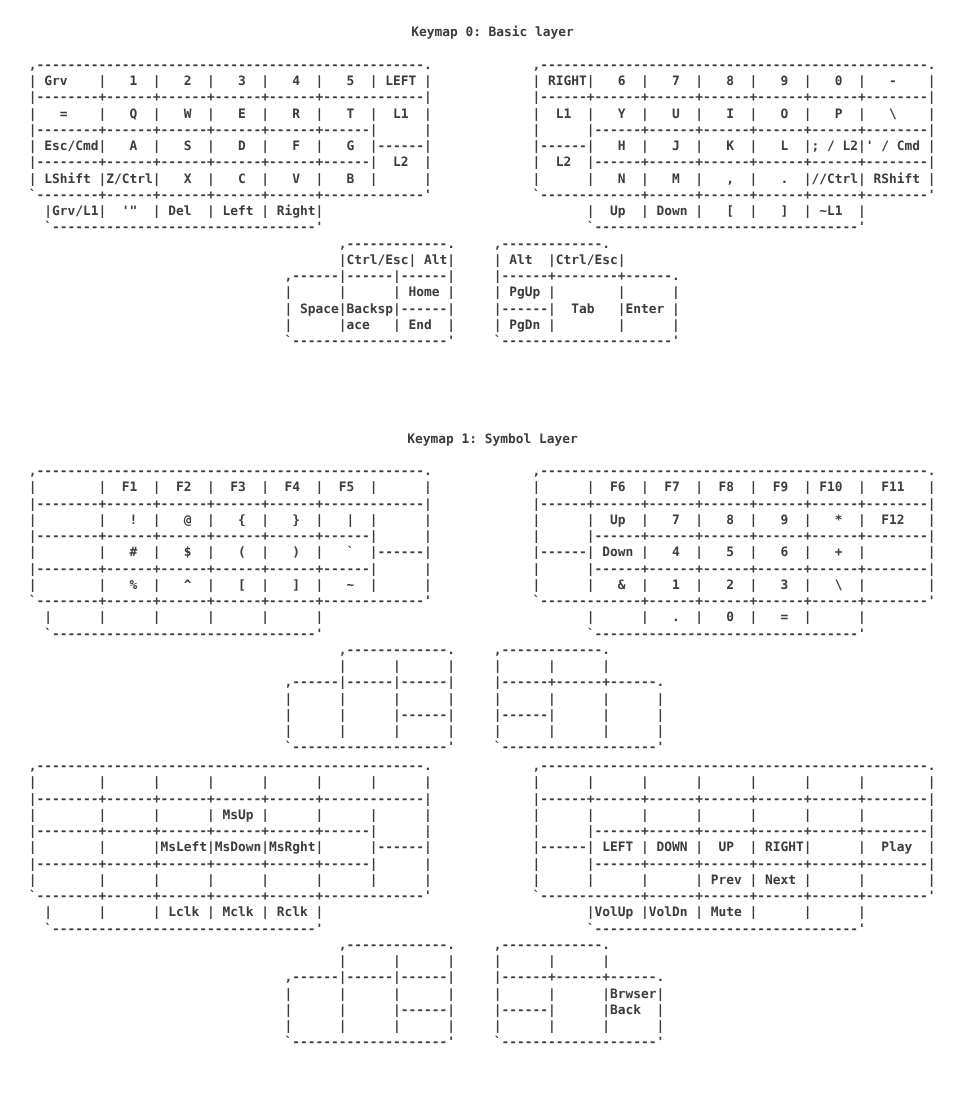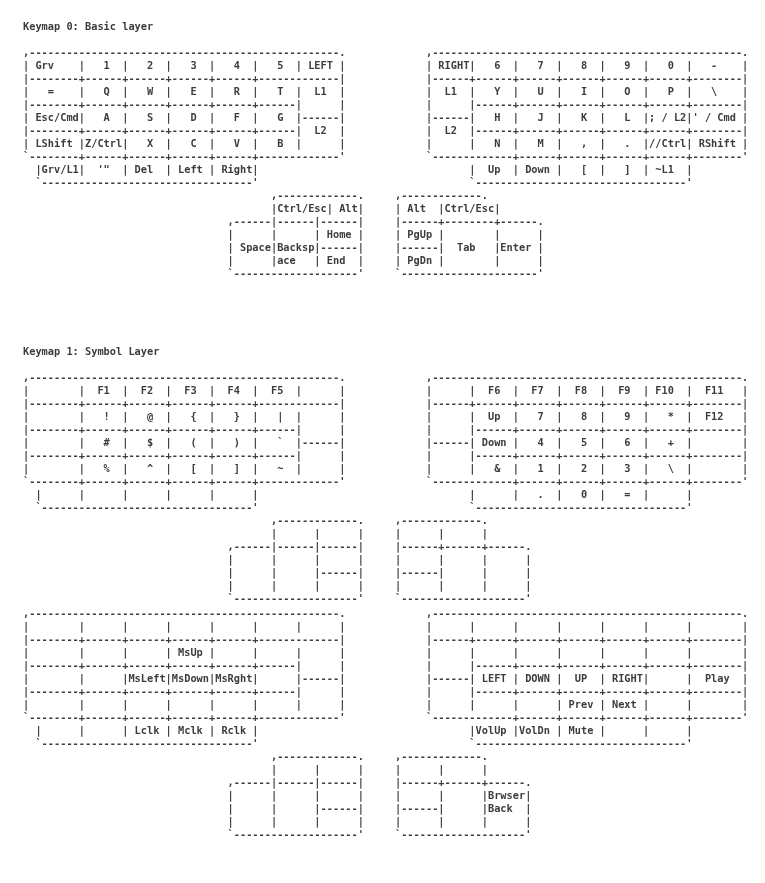--- a/index.html
+++ b/index.html
@@ -15,20 +15,21 @@
     overflow: hidden;
   }
   .keymap-title {
     font-family: "DejaVu Sans Mono", monospace;
     font-size: 10.3px;
     font-weight: bold;
     line-height: 13px;
     color: #3c3c3c;
     margin: 0 0 13px 0;
     white-space: pre;
+    text-align: center;
   }
   .keymap-art {
     font-family: "DejaVu Sans Mono", monospace;
     font-size: 10.3px;
     font-weight: bold;
     line-height: 13px;
     color: #3c3c3c;
     margin: 0;
     white-space: pre;
   }

